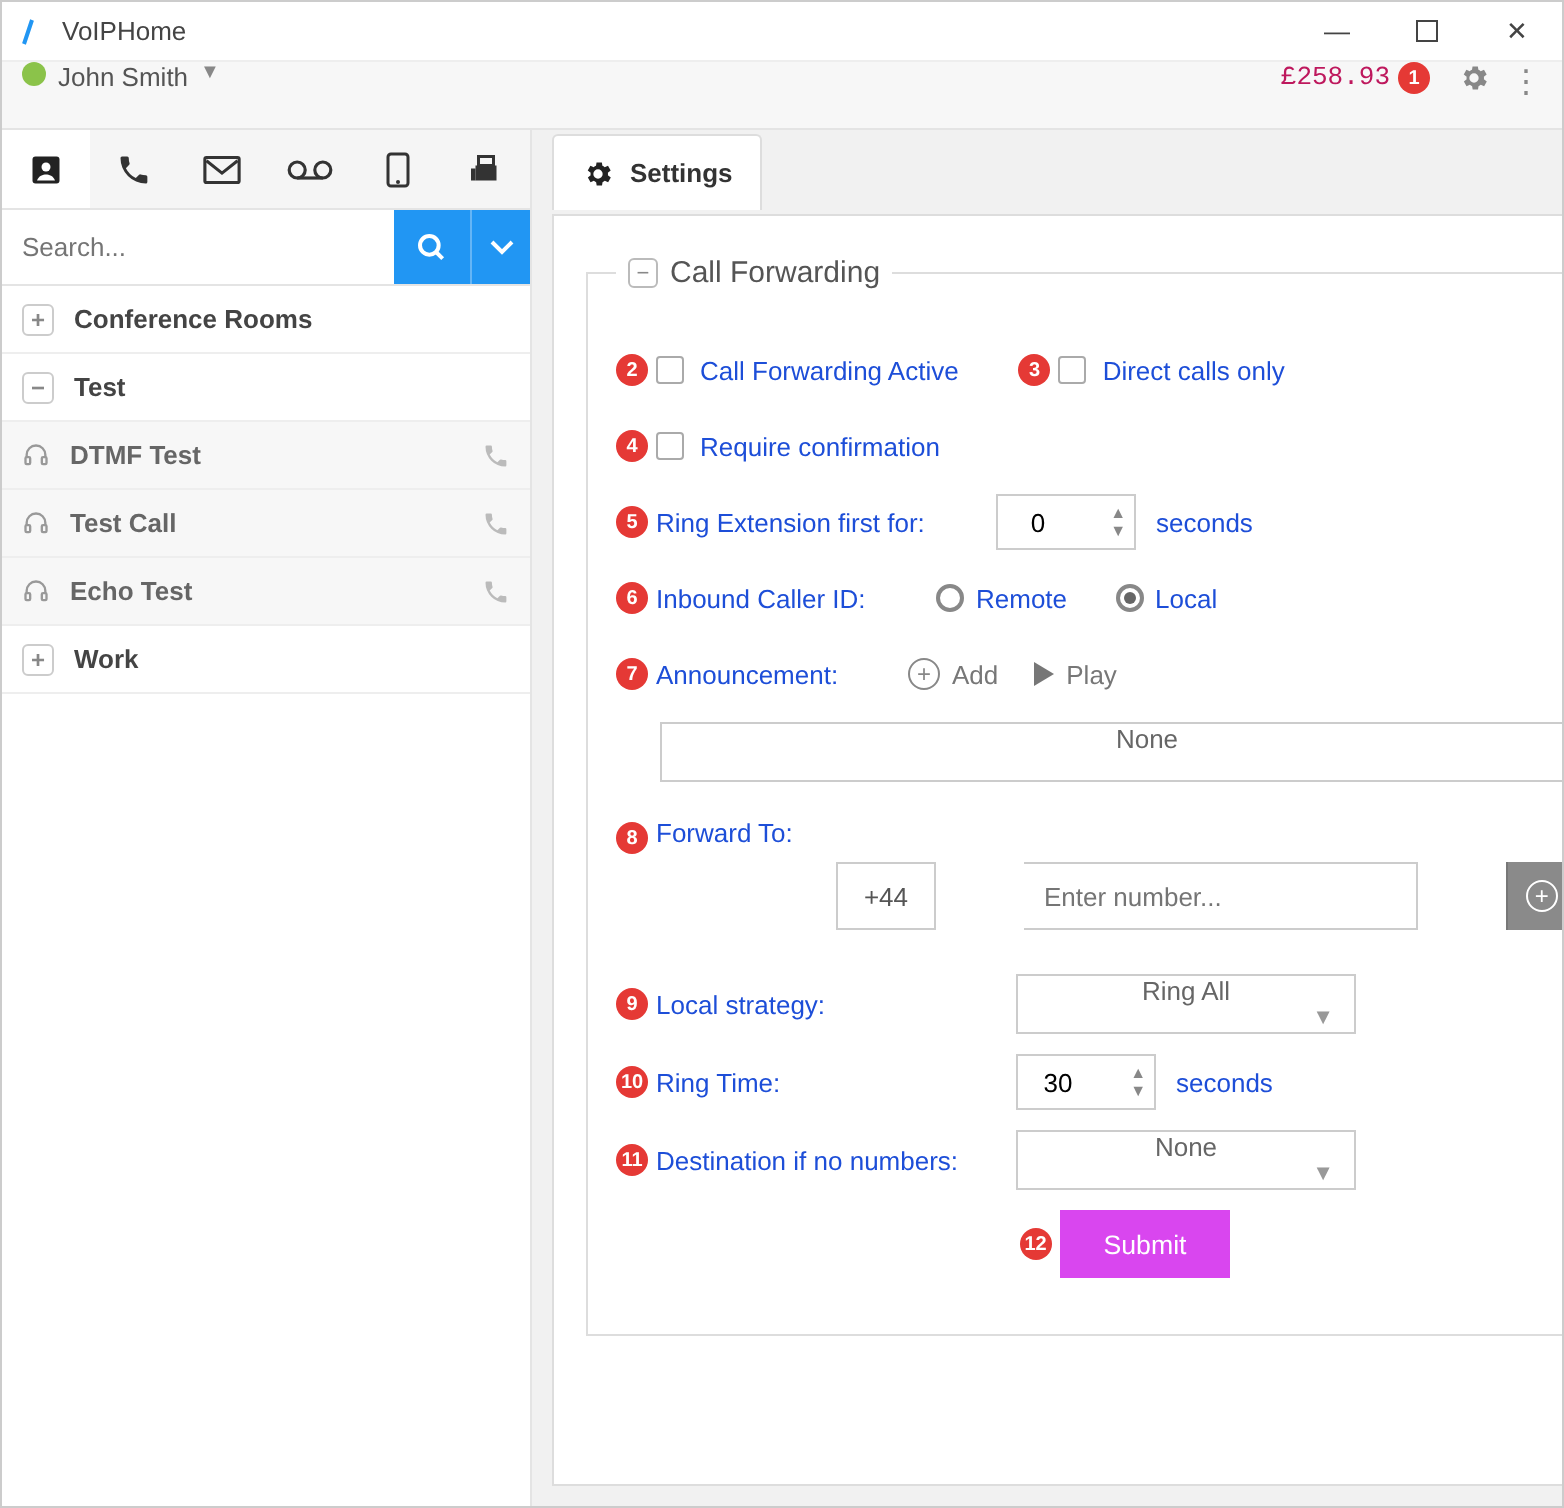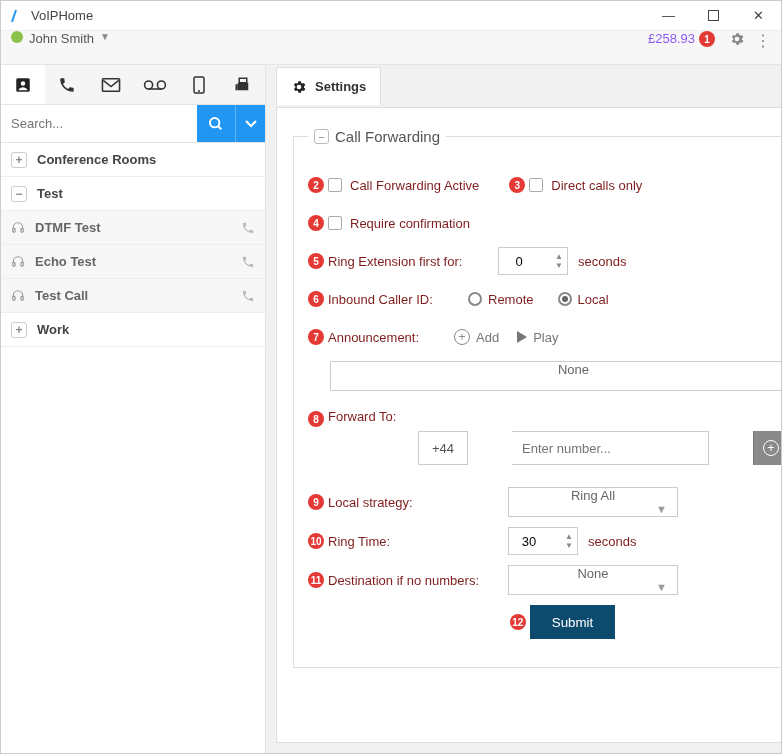--- a/index.html
+++ b/index.html
@@ -7,21 +7,21 @@
   .titlebar { height: 30px; display: flex; align-items: center; padding: 0 0 0 8px; border-bottom: 1px solid #eee; }
   .titlebar .app-icon { width: 16px; height: 16px; margin-right: 6px; }
   .titlebar .title { flex: 1; font-size: 13px; color: #444; }
   .win-controls { display: flex; }
   .win-btn { width: 45px; height: 30px; display: flex; align-items: center; justify-content: center; color: #444; font-size: 13px; cursor: pointer; }
 
   .hdr { height: 34px; background: #f7f7f7; border-bottom: 1px solid #e4e4e4; display: flex; align-items: flex-start; padding: 0 10px; }
   .status-dot { width: 12px; height: 12px; border-radius: 50%; background: #8bc34a; margin-right: 6px; }
   .user-name { color: #555; }
   .chev-down { margin-left: 6px; font-size: 10px; color: #888; }
-  .balance { margin-left: auto; color: #8b5cf6; }
+  .balance { margin-left: auto; color: #be185d; font-family: Liberation Mono, monospace; }
   .gear-sm { margin-left: 10px; color: #888; cursor: pointer; }
   .kebab { margin-left: 10px; color: #888; font-size: 16px; cursor: pointer; letter-spacing: 0; }
 
   .content { display: flex; height: calc(100% - 30px - 34px); }
   .sidebar { width: 296px; border-right: 1px solid #e4e4e4; display: flex; flex-direction: column; background: #fff; }
 
   .tabrow { display: flex; height: 40px; border-bottom: 1px solid #e4e4e4; align-items: center; }
   .tabrow .tab { flex: 1; display: flex; align-items: center; justify-content: center; height: 100%; cursor: pointer; color: #444; }
   .tabrow .tab.active { background: #fff; }
   .tabrow .tab:not(.active) { background: #f5f5f5; }
@@ -41,21 +41,21 @@
   .main { flex: 1; position: relative; background: #f1f1f1; display: flex; flex-direction: column; }
   .settings-tabbar { height: 42px; display: flex; align-items: center; padding-left: 10px; }
   .settings-tab { background: #fff; height: 38px; padding: 0 14px; display: flex; align-items: center; gap: 8px; border: 1px solid #ddd; border-bottom: none; border-radius: 3px 3px 0 0; font-weight: 600; color: #333; }
   .settings-body { flex: 1; background: #fff; margin: 0 10px 10px 10px; border: 1px solid #ddd; border-top: 1px solid #ddd; padding: 16px 16px 16px 16px; overflow-y: auto; position: relative; }
 
   fieldset { border: 1px solid #ddd; padding: 16px 14px 18px 14px; margin-top: 4px; }
   legend { padding: 0 6px; color: #555; font-size: 15px; display: flex; align-items: center; gap: 6px; }
   legend .sq2 { width: 15px; height: 15px; border: 1px solid #bbb; border-radius: 3px; display: flex; align-items: center; justify-content: center; font-size: 11px; color: #888; background: #fff; }
 
   .row { display: flex; align-items: center; margin: 10px 0; min-height: 28px; }
-  .row .lbl { color: #7f1d1d; }
+  .row .lbl { color: #1d4ed8; }
   .checkbox { width: 14px; height: 14px; border: 1px solid #aaa; border-radius: 2px; margin-right: 8px; background: #fff; flex-shrink: 0; }
   .num-red { width: 16px; height: 16px; border-radius: 50%; background: #e53935; color: #fff; font-size: 10px; font-weight: 700; display: inline-flex; align-items: center; justify-content: center; margin-right: 4px; flex-shrink: 0; }
 
   .spin-wrap { border: 1px solid #ccc; height: 28px; display: flex; align-items: center; width: 70px; }
   .spin-wrap input { border: none; width: 40px; text-align: center; font-size: 13px; outline: none; }
   .spin-arrows { display: flex; flex-direction: column; margin-left: auto; margin-right: 4px; color: #888; font-size: 8px; line-height: 9px; cursor: pointer; }
 
   .radio { width: 14px; height: 14px; border: 2px solid #888; border-radius: 50%; display: inline-flex; align-items: center; justify-content: center; margin-right: 6px; }
   .radio.checked::after { content: ""; width: 6px; height: 6px; background: #666; border-radius: 50%; }
 
@@ -65,21 +65,21 @@
 
   .select { border: 1px solid #ccc; height: 30px; display: flex; align-items: center; padding: 0 10px; color: #666; background: #fff; cursor: pointer; flex-direction: column; }
   .select .caret { margin-left: auto; font-size: 11px; color: #999; }
 
   .forward-box { border: 1px solid #ccc; flex: 1; height: 100px; padding: 8px; color: #999; }
   .enter-row { display: flex; margin-top: 22px; gap: 44px; }
   .enter-row .cc { width: 50px; height: 34px; border: 1px solid #ccc; display: flex; align-items: center; justify-content: center; color: #555; }
   .enter-row input { flex: 1; border: 1px solid #ccc; border-left: none; padding: 0 10px; height: 34px; outline: none; font-size: 13px; }
   .add-btn { width: 64px; background: #8a8a8a; color: #fff; display: flex; align-items: center; justify-content: center; gap: 6px; cursor: pointer; height: 34px; border-left: 1px solid #777; }
 
-  .submit-btn { background: #0c4a6e; color: #fff; height: 34px; padding: 0 22px; display: inline-flex; align-items: center; justify-content: center; cursor: pointer; border: none; }
+  .submit-btn { background: #d946ef; color: #fff; height: 34px; padding: 0 22px; display: inline-flex; align-items: center; justify-content: center; cursor: pointer; border: none; }
 
   .footer { position: absolute; right: 10px; bottom: 6px; }
   .close-btn { background: #fff; border: 1px solid #ccc; height: 26px; padding: 0 14px; cursor: pointer; color: #6d28d9; }
 
   .scroll-hint { position: absolute; right: 0; top: 230px; width: 10px; height: 240px; background: #c9c9c9; border-radius: 2px; }
 </style>
 </head>
 <body>
 
 <div class="titlebar">
@@ -199,36 +199,36 @@
         </span>
     </div>
     <div class="item-row">
       <span class="headset">
           <svg width="14" height="14" viewBox="0 0 24 24" fill="none" stroke="#999" stroke-width="2">
             <path d="M4 13v-2a8 8 0 0 1 16 0v2"></path>
             <rect x="3" y="13" width="4" height="6" rx="1"></rect>
             <rect x="17" y="13" width="4" height="6" rx="1"></rect>
           </svg>
         </span>
-      <span>Echo Test</span>
+      <span>Test Call</span>
       <span class="call-icon">
           <svg width="14" height="14" viewBox="0 0 24 24" fill="#bbb">
             <path d="M6.6 10.8a15 15 0 0 0 6.6 6.6l2.2-2.2a1 1 0 0 1 1-.25 11 11 0 0 0 3.5.55 1 1 0 0 1 1 1V20a1 1 0 0 1-1 1A17 17 0 0 1 3 4a1 1 0 0 1 1-1h3.5a1 1 0 0 1 1 1 11 11 0 0 0 .55 3.5 1 1 0 0 1-.25 1Z"></path>
           </svg>
         </span>
     </div>
     <div class="item-row">
       <span class="headset">
           <svg width="14" height="14" viewBox="0 0 24 24" fill="none" stroke="#999" stroke-width="2">
             <path d="M4 13v-2a8 8 0 0 1 16 0v2"></path>
             <rect x="3" y="13" width="4" height="6" rx="1"></rect>
             <rect x="17" y="13" width="4" height="6" rx="1"></rect>
           </svg>
         </span>
-      <span>Test Call</span>
+      <span>Echo Test</span>
       <span class="call-icon">
           <svg width="14" height="14" viewBox="0 0 24 24" fill="#bbb">
             <path d="M6.6 10.8a15 15 0 0 0 6.6 6.6l2.2-2.2a1 1 0 0 1 1-.25 11 11 0 0 0 3.5.55 1 1 0 0 1 1 1V20a1 1 0 0 1-1 1A17 17 0 0 1 3 4a1 1 0 0 1 1-1h3.5a1 1 0 0 1 1 1 11 11 0 0 0 .55 3.5 1 1 0 0 1-.25 1Z"></path>
           </svg>
         </span>
     </div>
     <div class="group-row">
       <span class="sq">+</span>
       <span>Work</span>
     </div>

